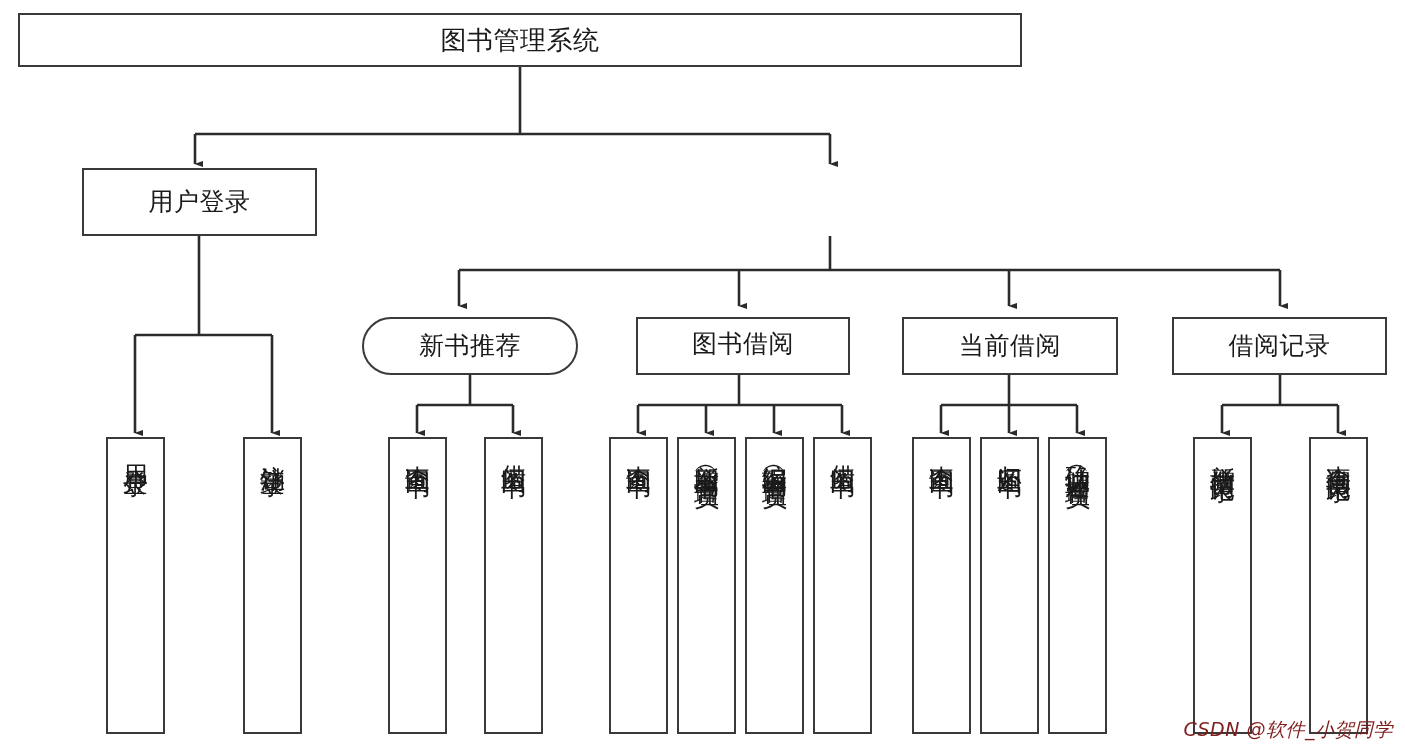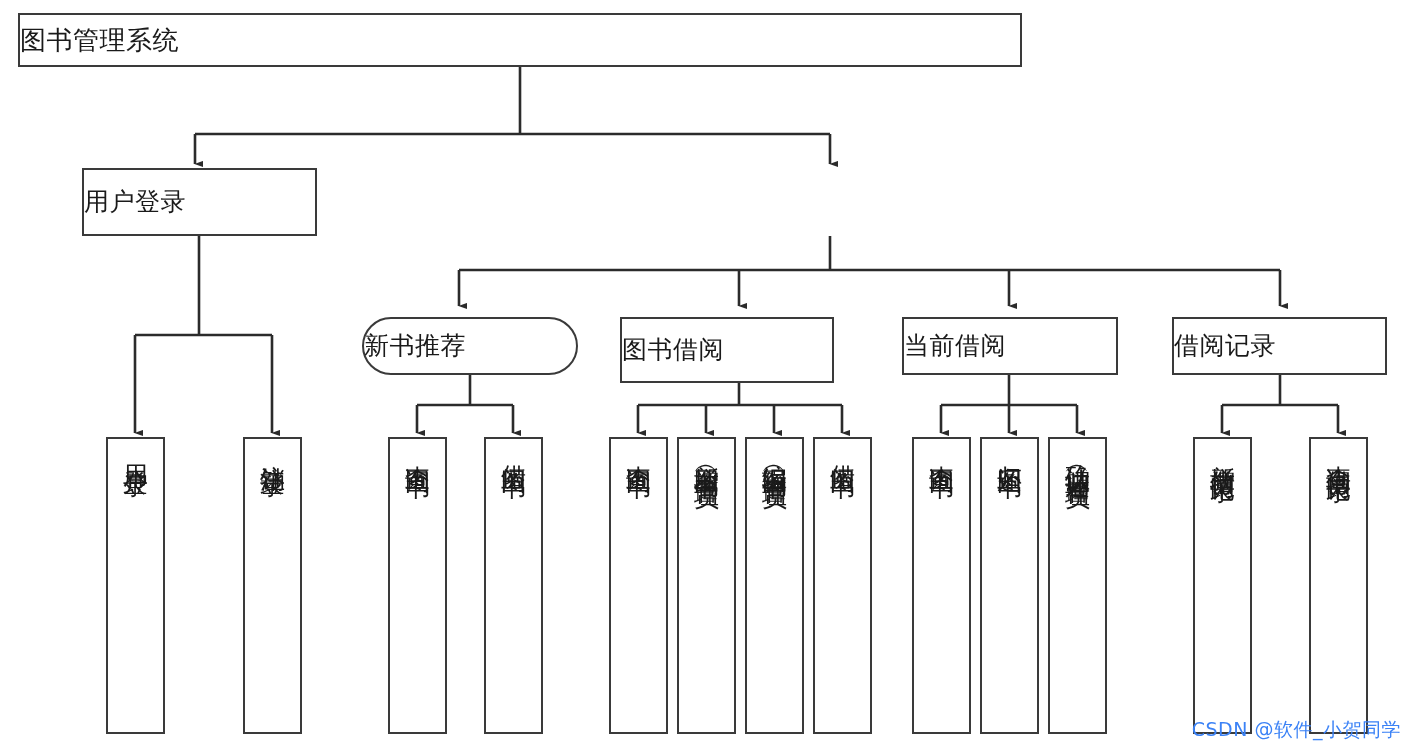--- a/index.html
+++ b/index.html
@@ -26,20 +26,21 @@
     height: 747px;
     pointer-events: none;
   }
   .node {
     position: absolute;
     box-sizing: border-box;
     background: #ffffff;
     border: 2.5px solid #3a3a3a;
     display: flex;
     align-items: center;
+    justify-content: center;
     color: #1a1a1a;
     z-index: 2;
   }
   .node-label {
     display: block;
     text-align: center;
     line-height: 1.18;
     letter-spacing: 0.5px;
   }
   .node.horizontal .node-label {
@@ -57,27 +58,28 @@
     text-orientation: upright;
     font-size: 25px;
     line-height: 1.0;
     letter-spacing: 3px;
     white-space: nowrap;
   }
   .node.root .node-label { font-size: 26px; }
 
   .watermark {
     position: absolute;
-    right: 4px;
+    right: 12px;
     bottom: 4px;
     font-size: 19px;
-    color: #3b82f6;
+    color: #7f1d1d;
     letter-spacing: 0.5px;
     white-space: nowrap;
     z-index: 5;
+    font-style: italic;
   }
 </style>
 </head>
 <body>
 
 <div id="diagram-root">
 
   <svg id="edge-layer" viewBox="0 0 1405 747" width="1405" height="747" xmlns="http://www.w3.org/2000/svg">
     <defs>
       <marker id="arrowhead" markerWidth="7" markerHeight="9" refX="3.2" refY="8.4" orient="auto" markerUnits="userSpaceOnUse">
@@ -132,21 +134,21 @@
     <span class="node-label">图书管理系统</span>
   </div>
 
   <div class="node horizontal" style="left:82px; top:168px; width:235px; height:68px;">
     <span class="node-label">用户登录</span>
   </div>
 
   <div class="node horizontal" style="left:362px; top:317px; width:216px; height:58px;border-radius:29px;">
     <span class="node-label">新书推荐</span>
   </div>
-  <div class="node horizontal" style="left:620px; top:317px; width:214px; height:66px;">
+  <div class="node horizontal" style="left:636px; top:317px; width:214px; height:58px;font-family:Liberation Mono, monospace;">
     <span class="node-label">图书借阅</span>
   </div>
   <div class="node horizontal" style="left:902px; top:317px; width:216px; height:58px;">
     <span class="node-label">当前借阅</span>
   </div>
   <div class="node horizontal" style="left:1172px; top:317px; width:215px; height:58px;">
     <span class="node-label">借阅记录</span>
   </div>
 
   <div class="node vertical" style="left:106px; top:437px; width:59px; height:297px;">

